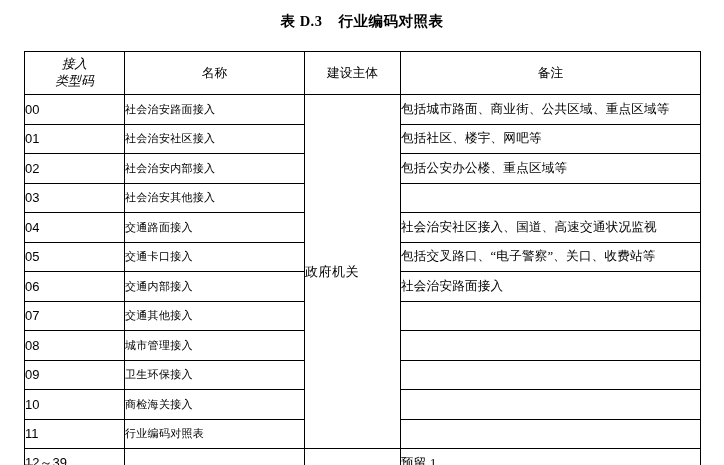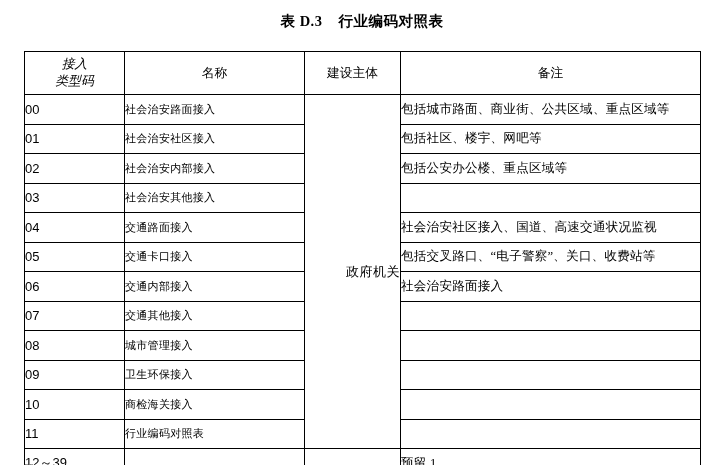--- a/index.html
+++ b/index.html
@@ -80,21 +80,21 @@
     font-size: 11px;
     letter-spacing: 0.3px;
   }
   td.remark-cell {
     height: 28.5px;
     padding-left: 8px;
     font-size: 12.6px;
     letter-spacing: 0.2px;
   }
   td.subject-cell {
-    text-align: right;
+    text-align: left;
     font-size: 13px;
     letter-spacing: 0.5px;
   }
   td.empty-cell { }
   .page-footer {
     position: absolute;
     left: 24px;
     top: 452px;
     font-size: 10px;
     color: #444;

